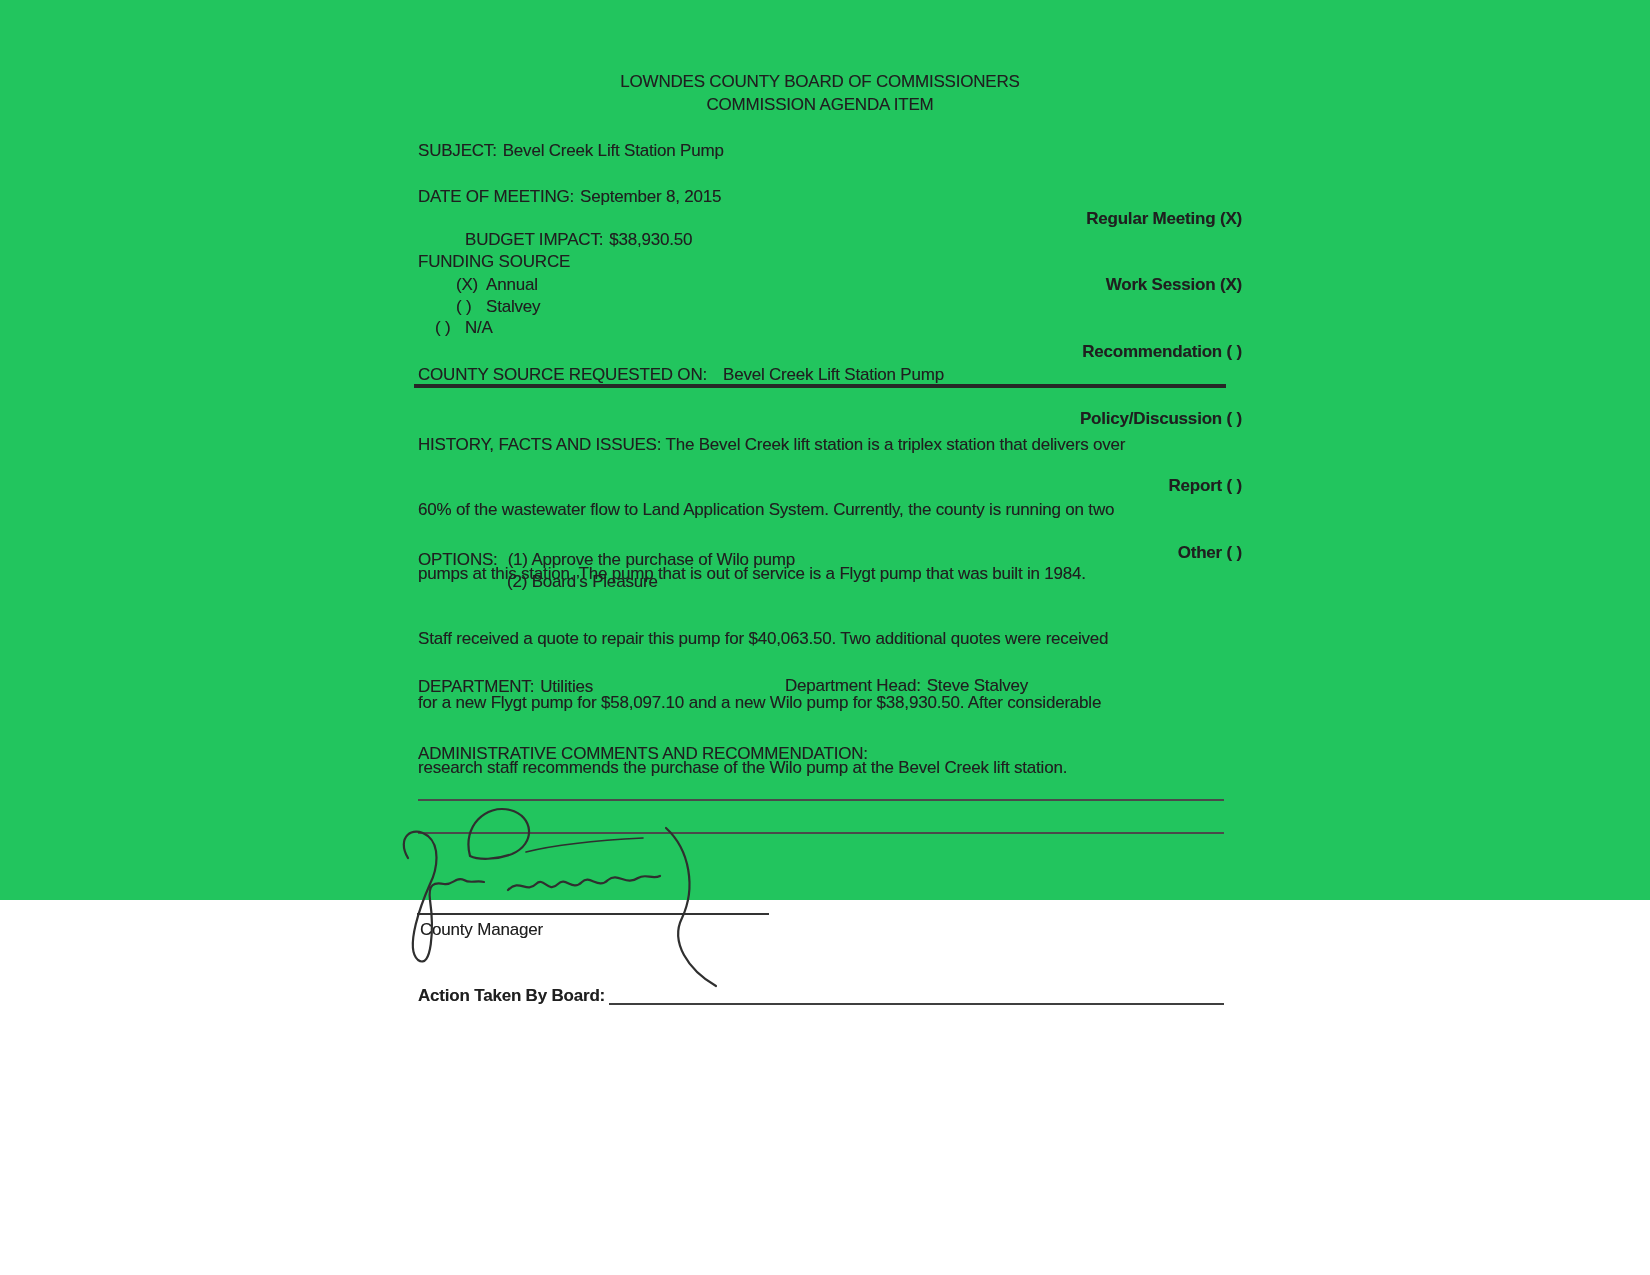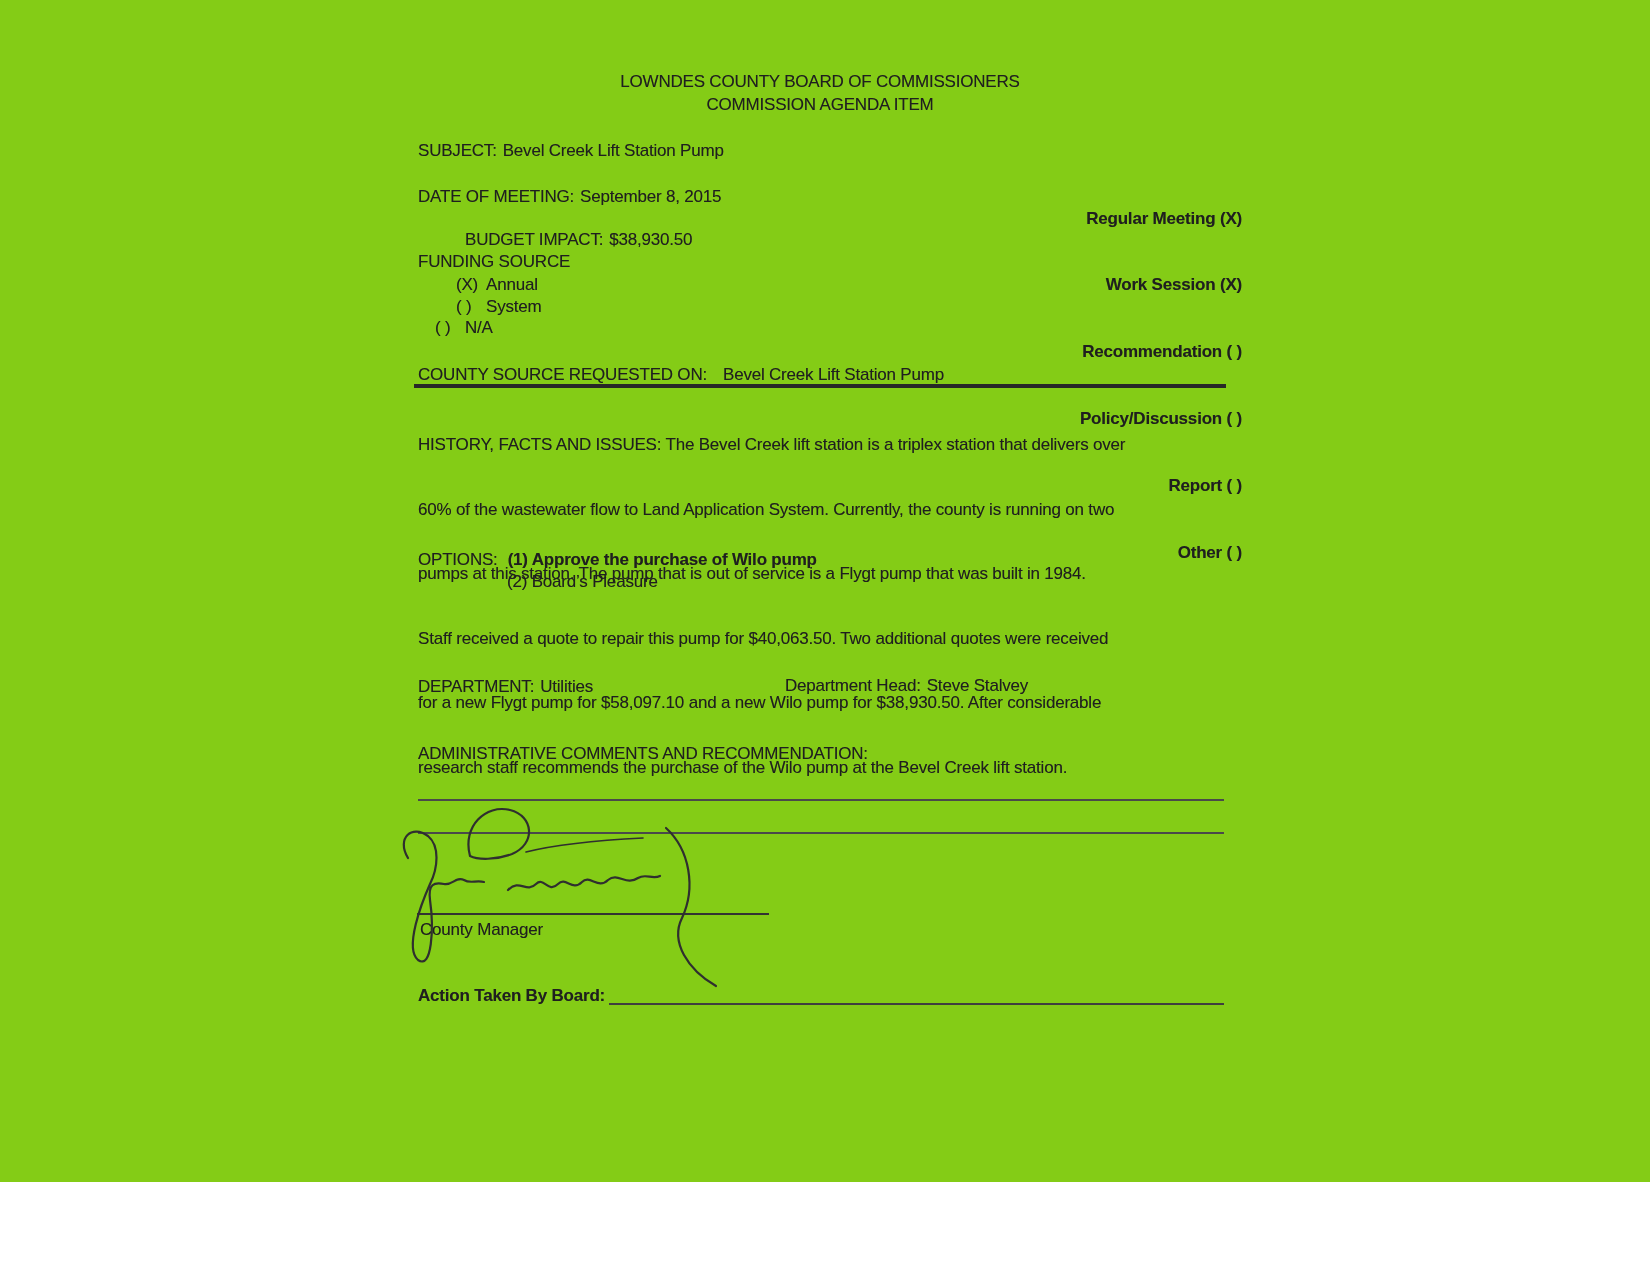--- a/index.html
+++ b/index.html
@@ -1,30 +1,30 @@
 <!DOCTYPE html>
 <html><head>
 <meta charset="utf-8">
 <style>
   html, body { margin:0; padding:0; background:#ffffff; }
   body {
     width:1650px; height:1275px; overflow:hidden;
     font-family:"Liberation Sans","DejaVu Sans",sans-serif;
     color:#1f1f1f;
   }
-  .page { position:relative; width:1650px; height:1182px; background:#84cc16; }
+  .page { position:relative; width:1650px; height:900px; background:#22c55e; }
   .t {
     position:absolute; font-size:17px; line-height:21.5px;
     letter-spacing:-0.2px; white-space:pre;
     text-shadow:0 0 0.5px rgba(40,40,40,0.45);
   }
   .center { left:418px; width:804px; text-align:center; }
   .rightcol { left:438px; width:804px; text-align:right; line-height:22.3px;font-weight:bold; }
   .val { margin-left:6px; }
-  .gap10 { margin-left:10px;font-weight:bold; }
+  .gap10 { margin-left:10px; }
   .gap14 { margin-left:14px; }
   .gap16 { margin-left:16px; }
   .optmark { display:inline-block; width:30px; }
   .hline { position:absolute; height:2px; background:#4a4a4a; }
   .thickline { position:absolute; height:4px; background:#272727; }
   .flexline { display:flex; align-items:flex-end; }
   .fill-line { flex:1; border-bottom:2px solid #3f3f3f; margin-bottom:2px; margin-left:4px; }
   .sig-svg { position:absolute; left:378px; top:800px; width:420px; height:200px; z-index:5; pointer-events:none; }
 </style>
 </head>
@@ -45,21 +45,21 @@
     <div>Report ( )</div>
     <div>Other ( )</div>
   </div>
 
   <div class="t" style="left:418px; top:186px;"><span>DATE OF MEETING:</span><span class="val">September 8, 2015</span></div>
 
   <div class="t" style="left:418px; top:229px;margin-left:47px;"><span>BUDGET IMPACT:</span><span class="val">$38,930.50</span></div>
 
   <div class="t" style="left:418px; top:251px;text-align:center;">FUNDING SOURCE</div>
   <div class="t" style="left:456px; top:274px;"><span class="optmark">(X)</span><span>Annual</span></div>
-  <div class="t" style="left:456px; top:296px;"><span class="optmark">( )</span><span>System</span></div>
+  <div class="t" style="left:456px; top:296px;"><span class="optmark">( )</span><span>Stalvey</span></div>
   <div class="t" style="left:435px; top:317px;"><span class="optmark">( )</span><span>N/A</span></div>
 
   <div class="t" style="left:418px; top:364px;"><span>COUNTY SOURCE REQUESTED ON:</span><span class="gap16">Bevel Creek Lift Station Pump</span></div>
   <div class="thickline" style="left:414px; top:384px; width:812px;"></div>
 
   <div class="t" style="left:418px; top:391px; width:830px;">
     <div>HISTORY, FACTS AND ISSUES: The Bevel Creek lift station is a triplex station that delivers over</div>
     <div>60% of the wastewater flow to Land Application System. Currently, the county is running on two</div>
     <div>pumps at this station. The pump that is out of service is a Flygt pump that was built in 1984.</div>
     <div>Staff received a quote to repair this pump for $40,063.50. Two additional quotes were received</div>

